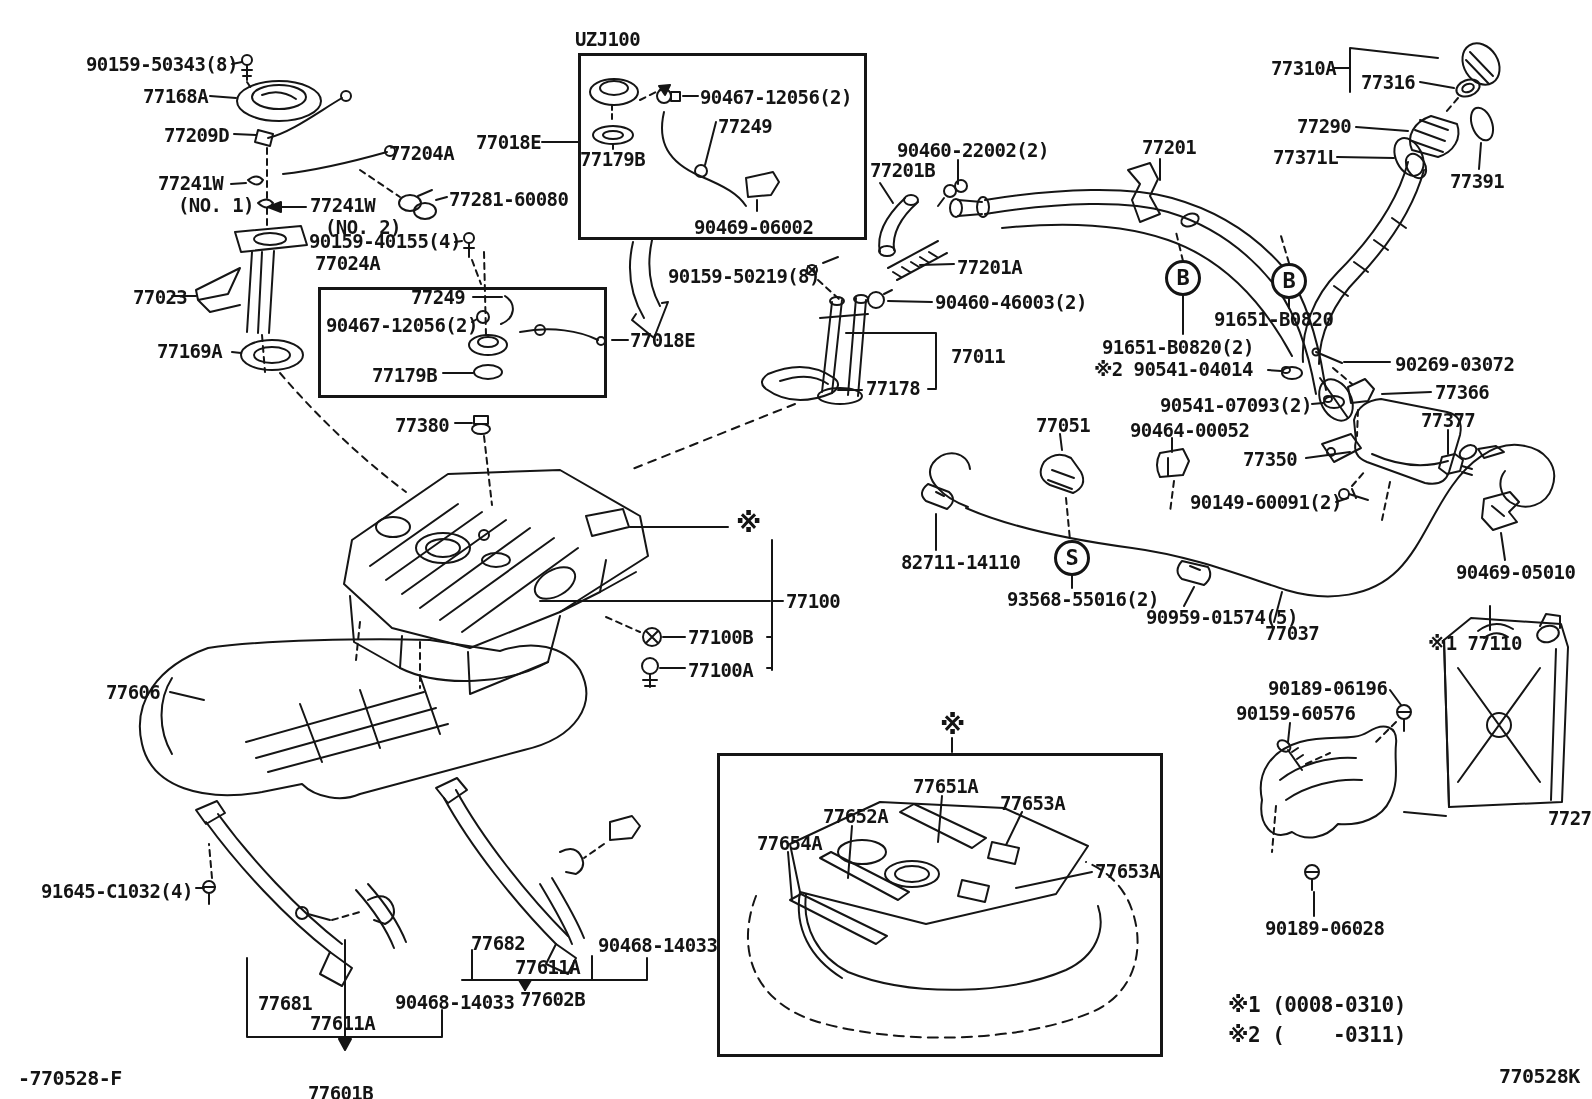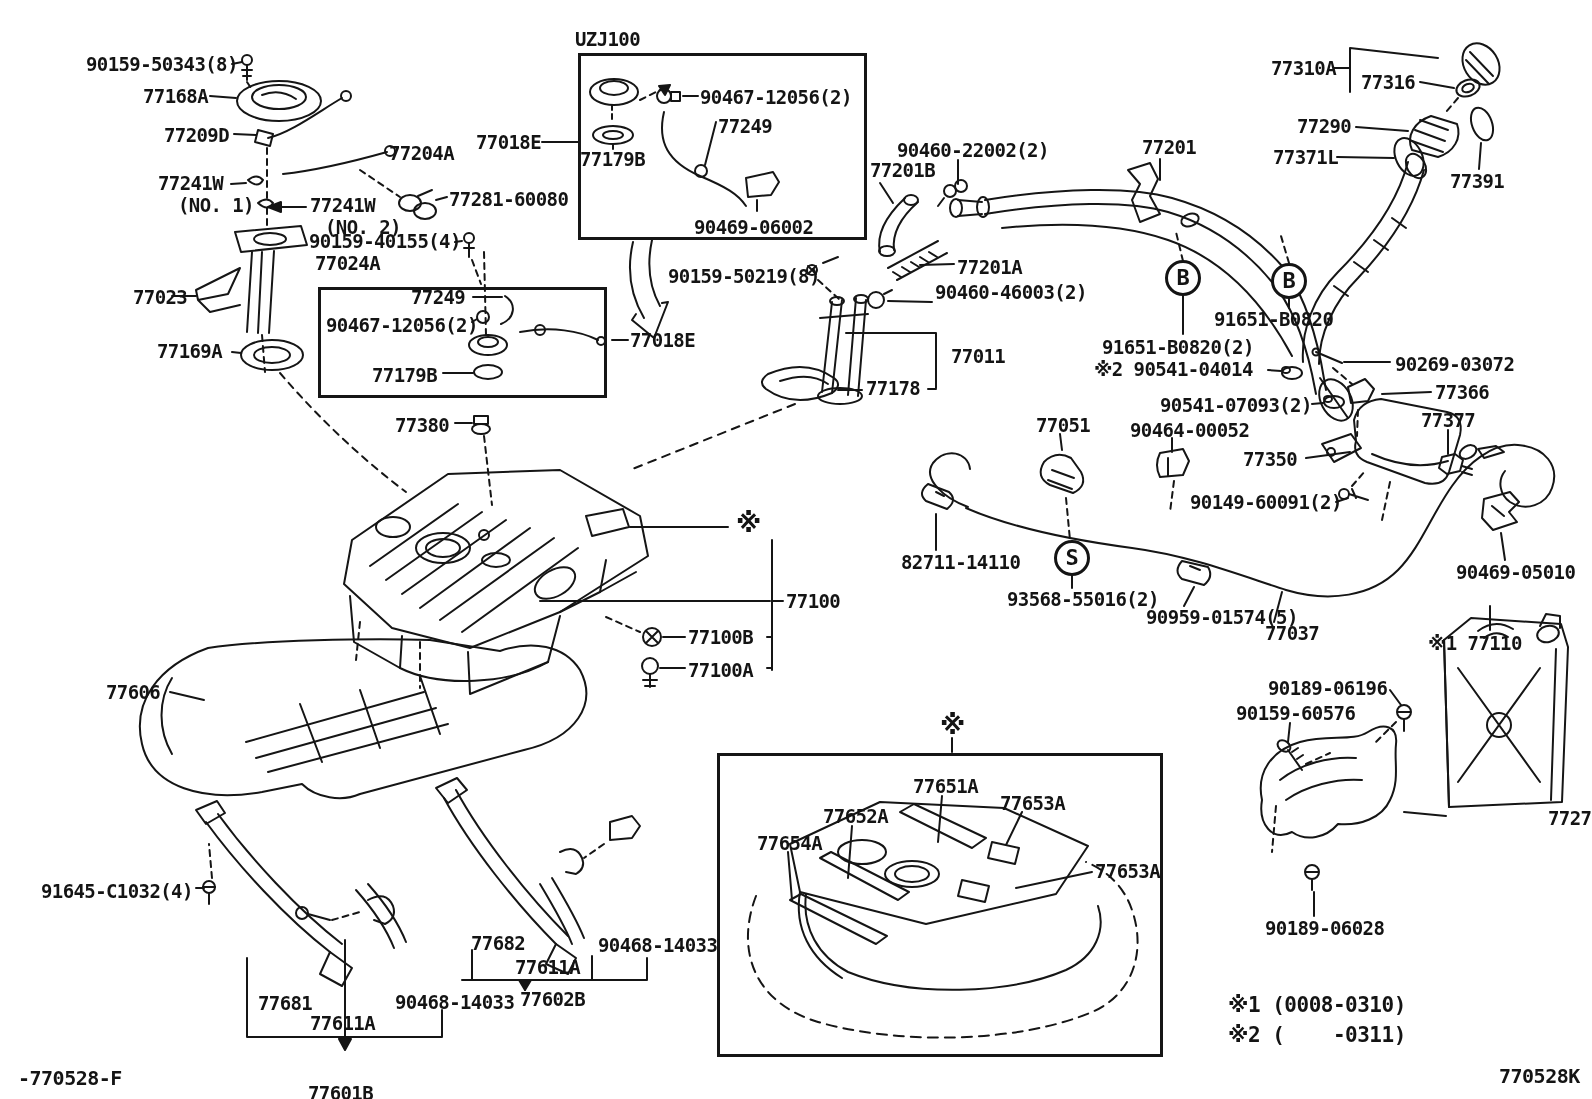--- a/index.html
+++ b/index.html
@@ -376,21 +376,21 @@
     <div class="part-label" style="left: 476px; top: 133px;">77018E</div>
     <div class="part-label" style="left: 411px; top: 288px;">77249</div>
     <div class="part-label" style="left: 326px; top: 316px;">90467-12056(2)</div>
     <div class="part-label" style="left: 372px; top: 366px;">77179B</div>
     <div class="part-label" style="left: 630px; top: 331px;">77018E</div>
     <div class="part-label" style="left: 395px; top: 416px;">77380</div>
     <div class="part-label" style="left: 897px; top: 141px;">90460-22002(2)</div>
     <div class="part-label" style="left: 870px; top: 161px;">77201B</div>
     <div class="part-label" style="left: 668px; top: 267px;">90159-50219(8)</div>
     <div class="part-label" style="left: 957px; top: 258px;">77201A</div>
-    <div class="part-label" style="left: 935px; top: 283px; text-align: right;">90460-46003(2)</div>
+    <div class="part-label" style="left: 935px; top: 293px; text-align: right;">90460-46003(2)</div>
     <div class="part-label" style="left: 951px; top: 347px;">77011</div>
     <div class="part-label" style="left: 866px; top: 379px;">77178</div>
     <div class="part-label" style="left: 1271px; top: 59px;">77310A</div>
     <div class="part-label" style="left: 1361px; top: 73px;">77316</div>
     <div class="part-label" style="left: 1297px; top: 117px;">77290</div>
     <div class="part-label" style="left: 1273px; top: 148px;">77371L</div>
     <div class="part-label" style="left: 1450px; top: 172px;">77391</div>
     <div class="part-label" style="left: 1142px; top: 138px;">77201</div>
     <div class="part-label" style="left: 1214px; top: 310px;">91651-B0820</div>
     <div class="part-label" style="left: 1102px; top: 338px;">91651-B0820(2)</div>

